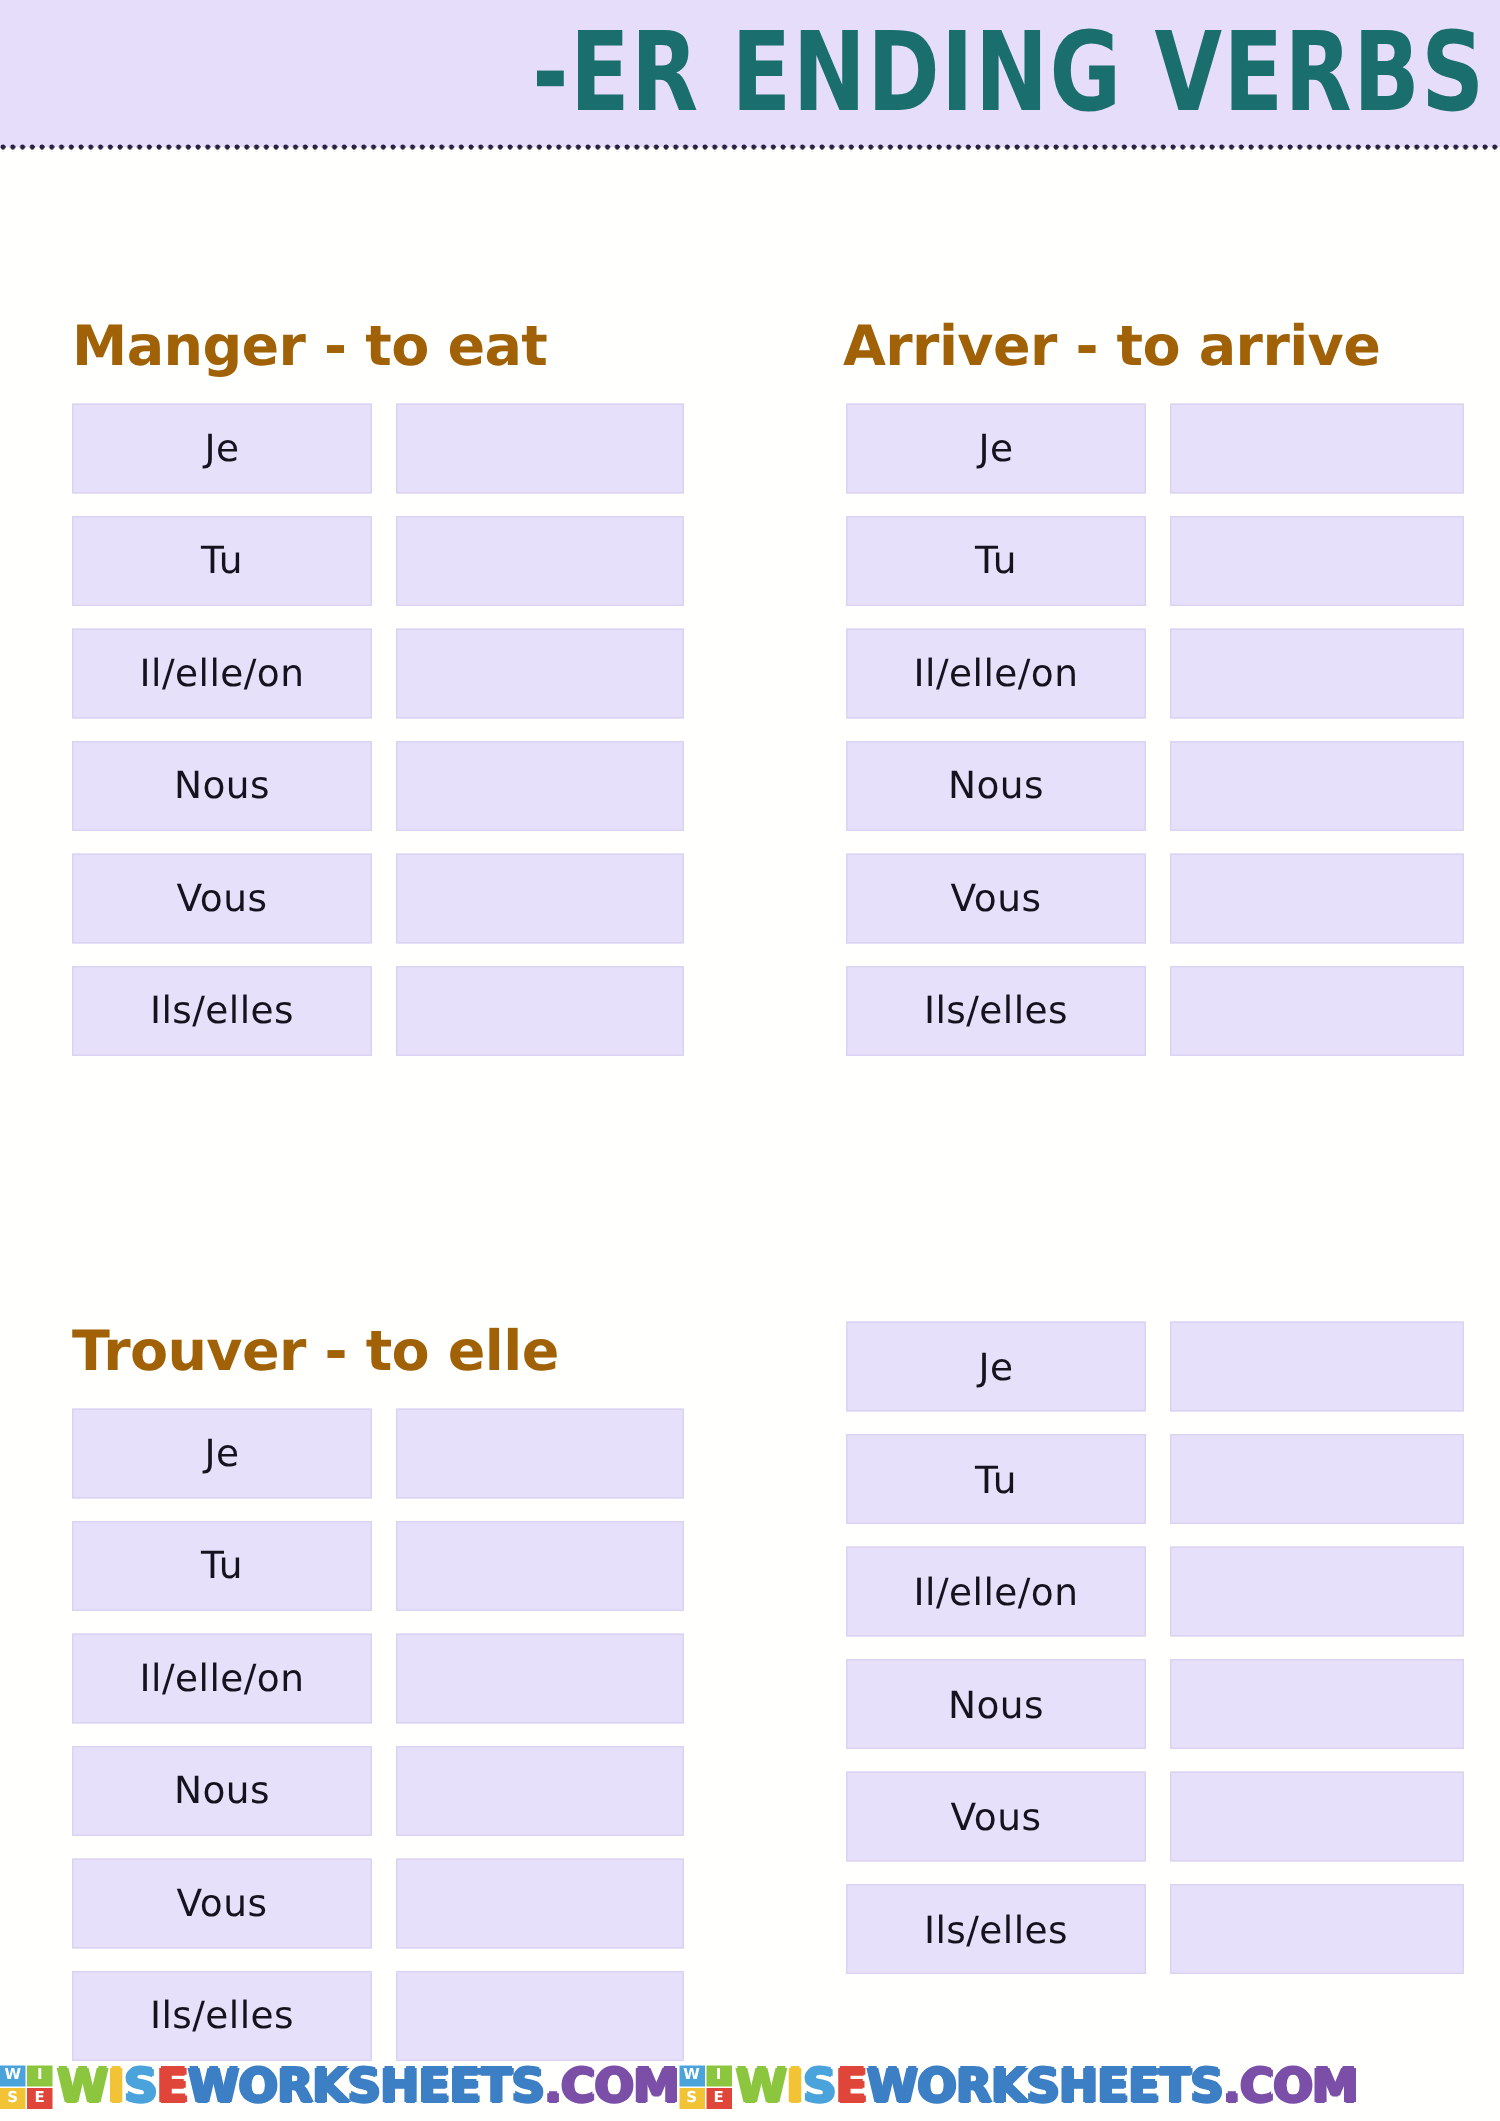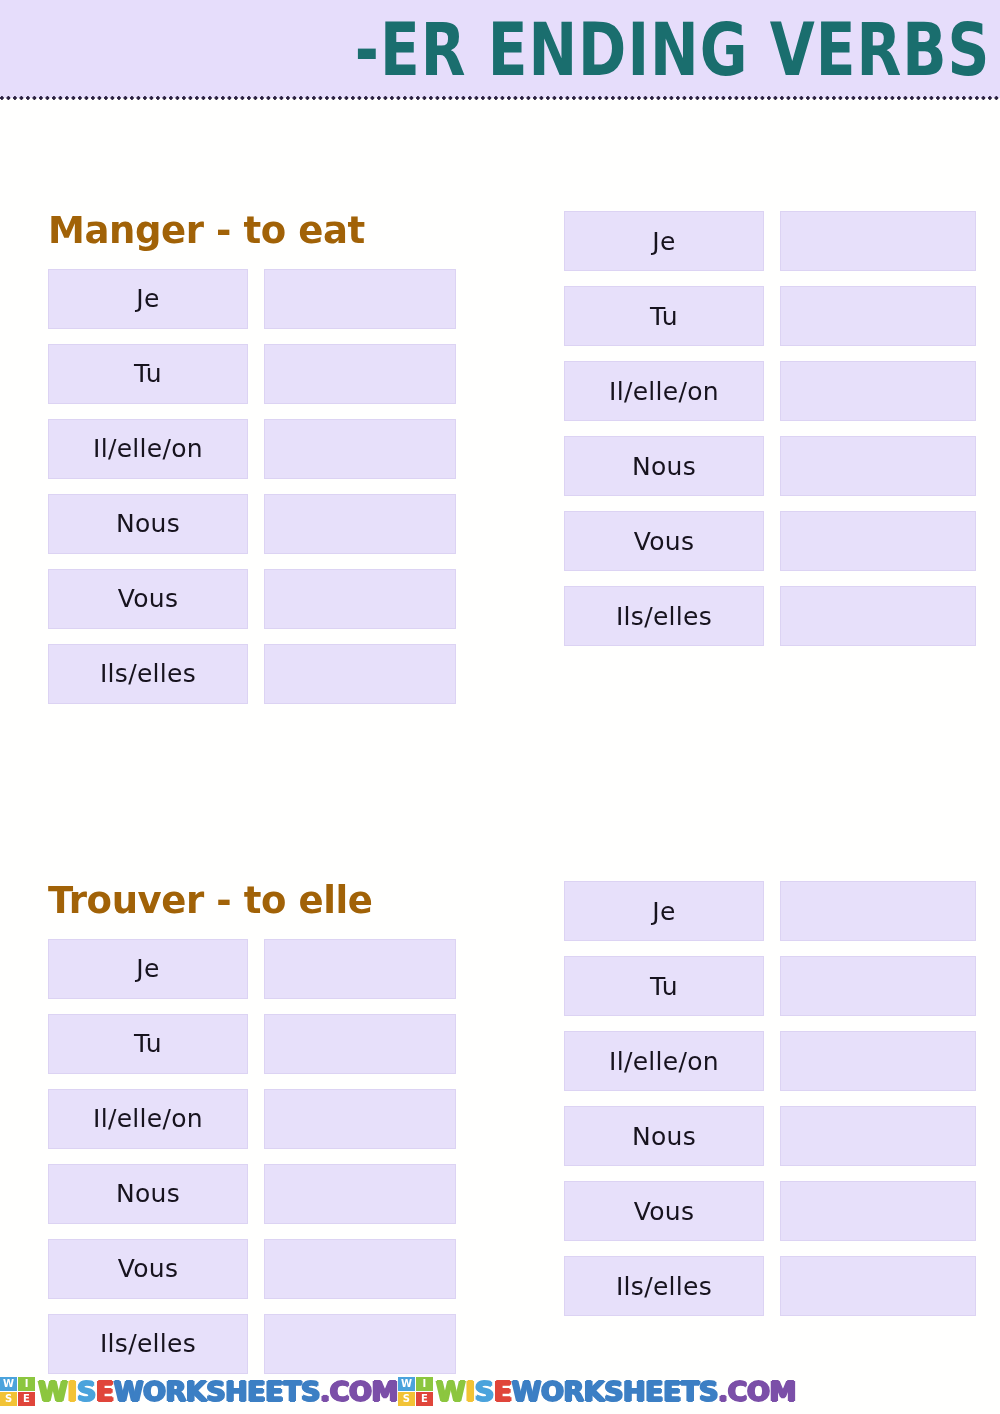--- a/index.html
+++ b/index.html
@@ -157,21 +157,21 @@
     color: #FFFFFF;
   }
 
   .wm-badge .b-w { background: #4BA3DC; }
   .wm-badge .b-i { background: #8CC63F; }
   .wm-badge .b-s { background: #F2C335; }
   .wm-badge .b-e { background: #E0453A; }
 
   .wm-text {
     font-family: "DejaVu Sans", sans-serif;
-    font-size: 27px;
+    font-size: 31px;
     font-weight: bold;
     letter-spacing: -0.5px;
     white-space: nowrap;
     line-height: 1;
   }
 
   .wm-text span {
     -webkit-text-stroke: 0px;
     color: transparent;
   }
@@ -225,20 +225,21 @@
         <div class="cell cell-answer"></div>
       </div>
       <div class="conj-row">
         <div class="cell cell-pronoun">Ils/elles</div>
         <div class="cell cell-answer"></div>
       </div>
     </div>
   </div>
 
   <div class="verb-block col-right row-top">
+    <div class="verb-heading">Arriver - to arrive</div>
     <div class="conj-table">
       <div class="conj-row">
         <div class="cell cell-pronoun">Je</div>
         <div class="cell cell-answer"></div>
       </div>
       <div class="conj-row">
         <div class="cell cell-pronoun">Tu</div>
         <div class="cell cell-answer"></div>
       </div>
       <div class="conj-row">

